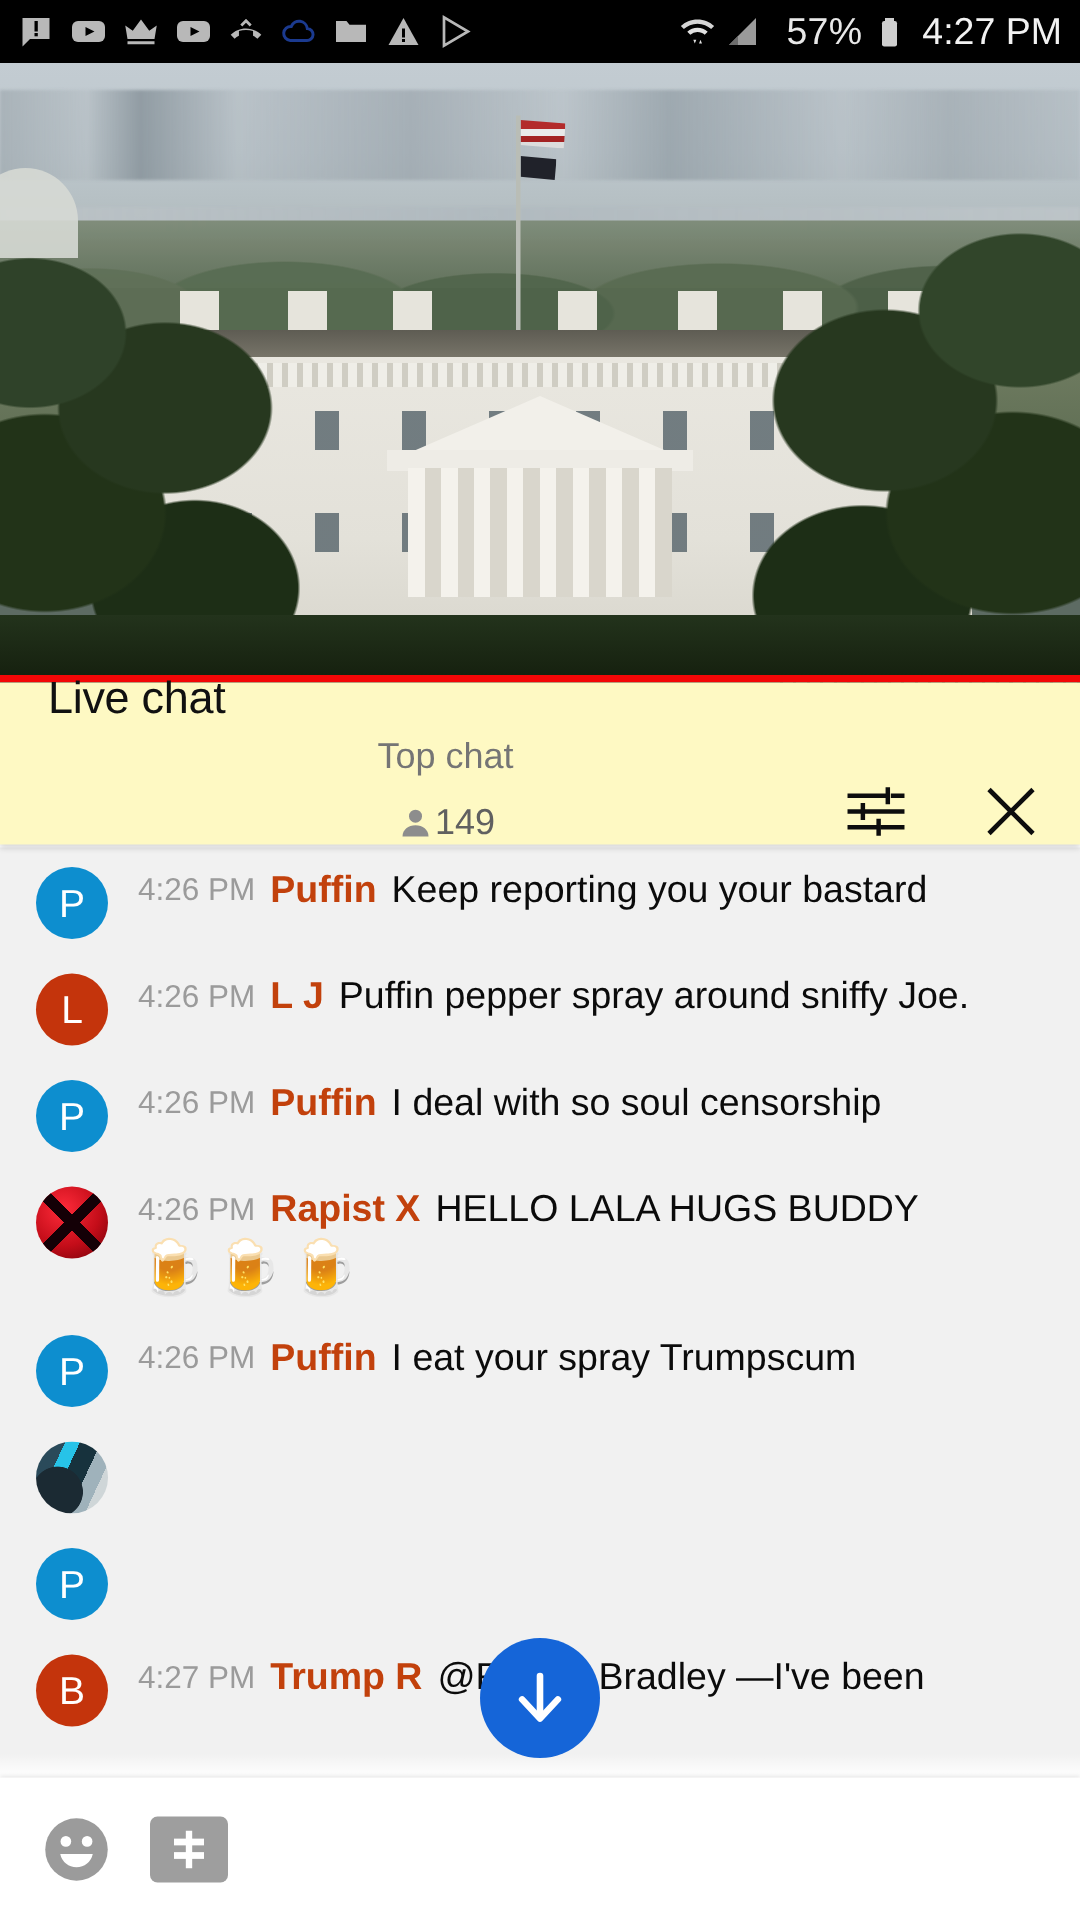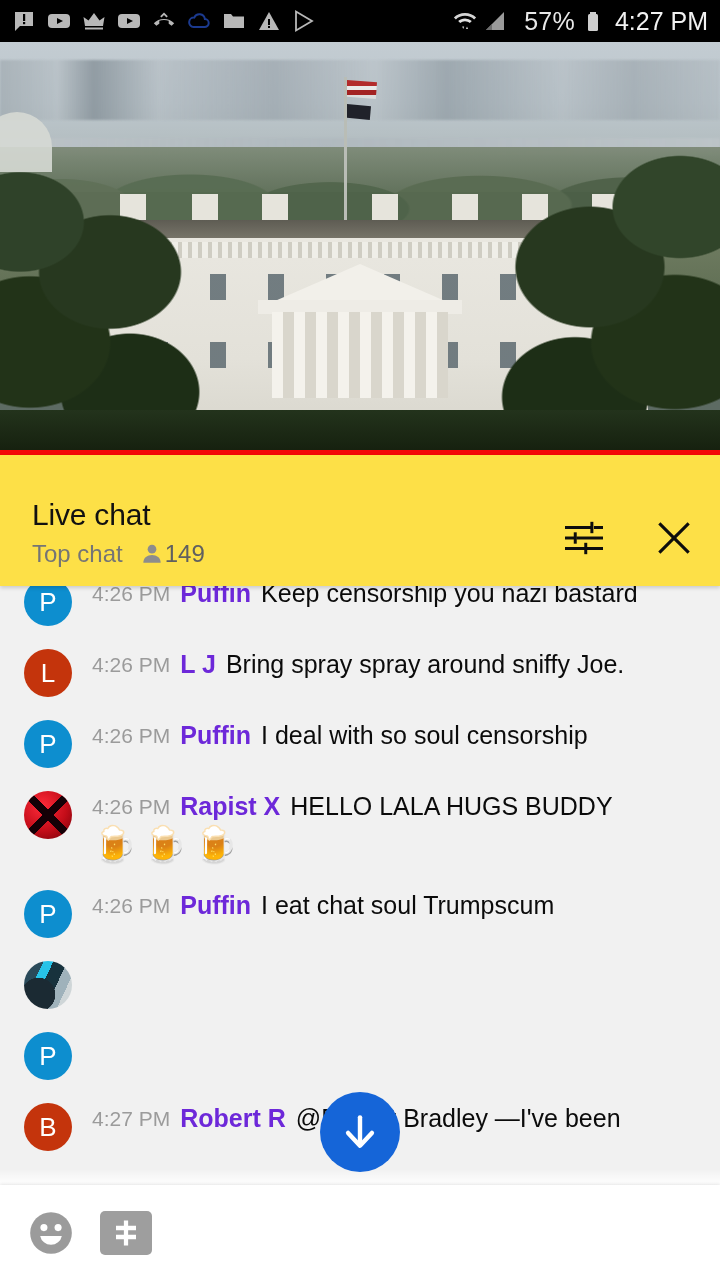--- a/index.html
+++ b/index.html
@@ -148,29 +148,29 @@
     background:linear-gradient(#23331c,#16210f);
   }
   .progressbar{
     position:absolute; bottom:0; left:0; width:720px; height:5px;
     background:#cf1212;
   }
   .progress-fill{ height:100%; background:#f40707; }
 
   
   .chat-header{
-    position:absolute; top:455px; left:0; width:720px; height:131px;
-    background:#fde047; display:flex; align-items:center;
+    position:absolute; top:455px; left:0; width:720px; height:108px;
+    background:#fef9c3; display:flex; align-items:flex-end;
     padding:24px 24px 0 32px;
     box-shadow:0 2px 4px rgba(0,0,0,.16);
     z-index:5;
   }
   .ch-titles{ flex:1; }
   .ch-title{ font-size:30px; color:#111; font-weight:400; letter-spacing:-.2px; }
-  .ch-sub{ display:flex; align-items:center; gap:16px; margin-top:8px; }
+  .ch-sub{ display:flex; align-items:center; gap:16px; margin-top:8px;flex-direction:column; }
   .ch-subtext{ font-size:24px; color:#757575; }
   .ch-viewers{ display:flex; align-items:center; gap:0; }
   .ch-count{ font-size:24px; color:#606060; }
   .ch-actions{ display:flex; align-items:center; gap:46px; padding-top:10px; }
   .icon-btn{ width:44px; height:44px; display:flex; align-items:center; justify-content:center; }
 
   
   .chat-list{
     position:absolute; top:565px; left:0; width:720px; height:620px;
     background:#f1f1f1; overflow:hidden;
@@ -198,21 +198,21 @@
     width:42px; height:42px; transform:translate(-50%,-50%);
     background:
       linear-gradient(45deg, transparent 44%, #140006 44% 56%, transparent 56%),
       linear-gradient(-45deg, transparent 44%, #140006 44% 56%, transparent 56%);
   }
   .msg-body{
     flex:1; margin-left:20px; padding-top:2px;
     font-size:25px; line-height:33px; color:#0b0b0b;
   }
   .ts{ font-size:21px; color:#9b9b9b; margin-right:10px; vertical-align:1px;margin-top:24px; }
-  .author{ font-weight:bold; color:#6d28d9; margin-right:10px; }
+  .author{ font-weight:bold; color:#c2410c; margin-right:10px; }
   .emoji-row{ font-size:36px; line-height:44px; letter-spacing:6px; }
 
   
   .fab{
     position:absolute; top:1092px; left:320px;
     width:80px; height:80px; border-radius:50%;
     background:#1565d8; z-index:20;
     display:flex; align-items:center; justify-content:center;
   }
 
@@ -376,47 +376,47 @@
             <line x1="20" y1="4" x2="4" y2="20"></line>
           </g>
       </svg>
     </div>
   </div>
 </div>
 
 <div class="chat-list" id="chat-list">
     <div class="msg">
       <div class="avatar" style="background: rgb(13, 142, 207);">P</div>
-      <div class="msg-body"><span class="ts">4:26 PM</span><span class="author">Puffin</span><span>Keep censorship you nazi bastard</span></div>
+      <div class="msg-body"><span class="ts">4:26 PM</span><span class="author">Puffin</span><span>Keep reporting you your bastard</span></div>
     </div>
     <div class="msg">
       <div class="avatar" style="background: rgb(196, 52, 12);">L</div>
-      <div class="msg-body"><span class="ts">4:26 PM</span><span class="author">L J</span><span>Bring spray spray around sniffy Joe.</span></div>
+      <div class="msg-body"><span class="ts">4:26 PM</span><span class="author">L J</span><span>Puffin pepper spray around sniffy Joe.</span></div>
     </div>
     <div class="msg">
       <div class="avatar" style="background: rgb(13, 142, 207);">P</div>
       <div class="msg-body"><span class="ts">4:26 PM</span><span class="author">Puffin</span><span>I deal with so soul censorship</span></div>
     </div>
     <div class="msg">
       <div class="avatar av-xbox"></div>
       <div class="msg-body"><span class="ts">4:26 PM</span><span class="author">Rapist X</span><span>HELLO LALA HUGS BUDDY</span><div class="emoji-row">🍺🍺🍺</div></div>
     </div>
     <div class="msg">
       <div class="avatar" style="background: rgb(13, 142, 207);">P</div>
-      <div class="msg-body"><span class="ts">4:26 PM</span><span class="author">Puffin</span><span>I eat chat soul Trumpscum</span></div>
+      <div class="msg-body"><span class="ts">4:26 PM</span><span class="author">Puffin</span><span>I eat your spray Trumpscum</span></div>
     </div>
     <div class="msg">
       <div class="avatar av-photo-jay"></div>
     </div>
     <div class="msg">
       <div class="avatar" style="background: rgb(13, 142, 207);">P</div>
     </div>
     <div class="msg">
       <div class="avatar" style="background: rgb(196, 52, 12);">B</div>
-      <div class="msg-body"><span class="ts">4:27 PM</span><span class="author">Robert R</span><span>@Robert Bradley —I've been</span></div>
+      <div class="msg-body"><span class="ts">4:27 PM</span><span class="author">Trump R</span><span>@Robert Bradley —I've been</span></div>
     </div>
   </div>
 
 <div class="fab" style="background: rgb(21, 101, 216);">
   <svg width="44" height="44" viewBox="0 0 24 24">
     <g stroke="#fff" stroke-width="2.4" stroke-linecap="round" stroke-linejoin="round" fill="none">
       <line x1="12" y1="4" x2="12" y2="19"></line>
         <polyline points="5.5,12.5 12,19.5 18.5,12.5"></polyline>
     </g>
   </svg>

